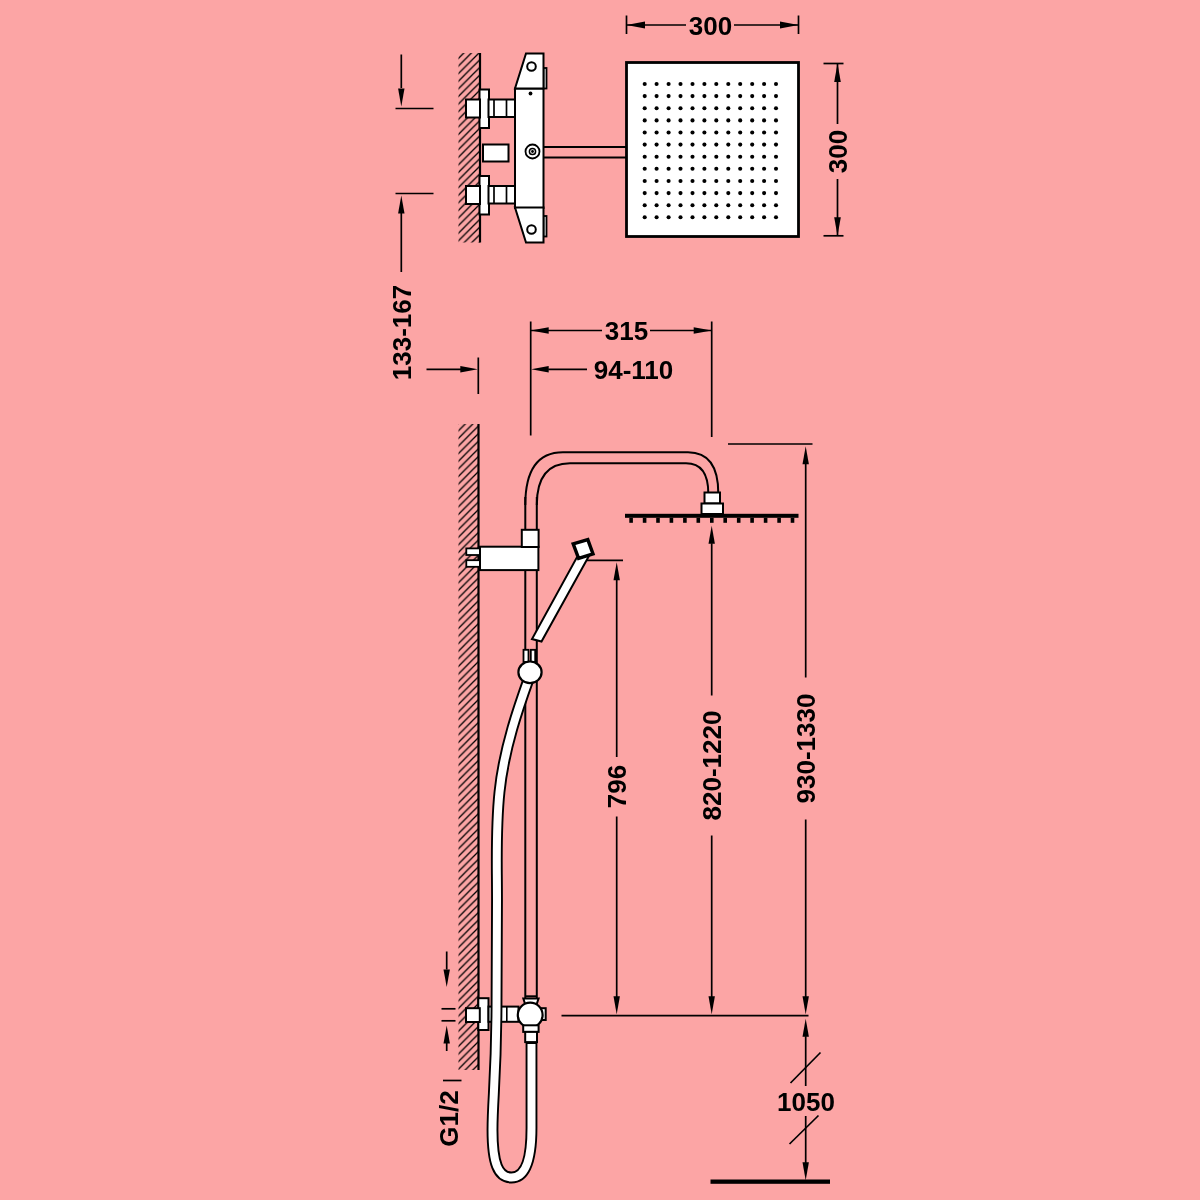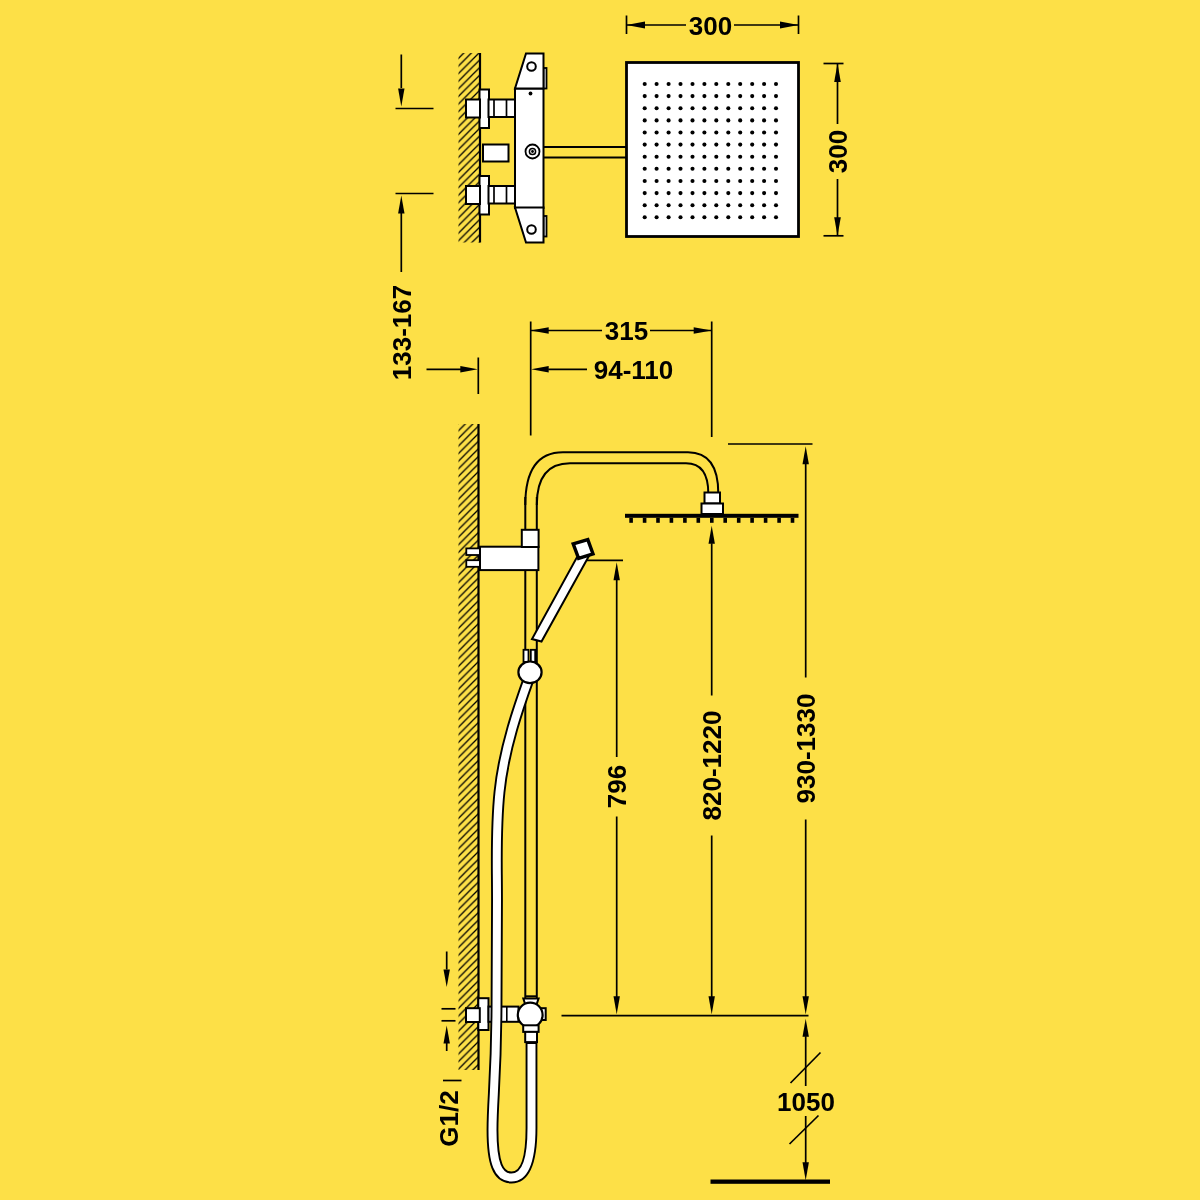--- a/index.html
+++ b/index.html
@@ -1,16 +1,16 @@
 <!DOCTYPE html>
 <html><head>
 <meta charset="utf-8">
 <style>
   html,body{margin:0;padding:0;background:#ffffff;}
-  .stage{position:relative;width:1200px;height:1200px;background:#fde047;overflow:hidden;}
+  .stage{position:relative;width:1200px;height:1200px;background:#fca5a5;overflow:hidden;}
   svg{display:block;}
   .dim-text{font-family:"Liberation Sans","DejaVu Sans",sans-serif;font-weight:bold;font-size:26px;fill:#000;}
   .ln{stroke:#000;stroke-width:1.7;fill:none;}
   .obj{stroke:#000;stroke-width:2;fill:#ffffff;}
   .obj-nf{stroke:#000;stroke-width:2;fill:none;}
   .blk{fill:#000;stroke:none;}
 </style>
 </head>
 <body>
 

